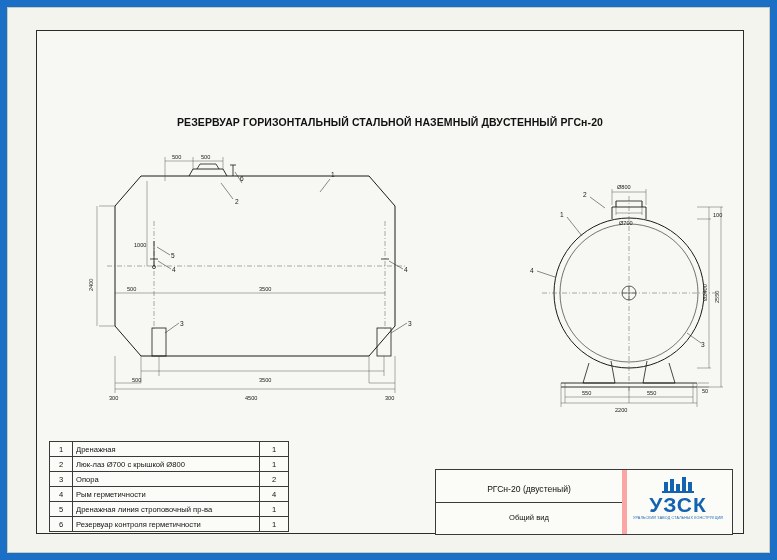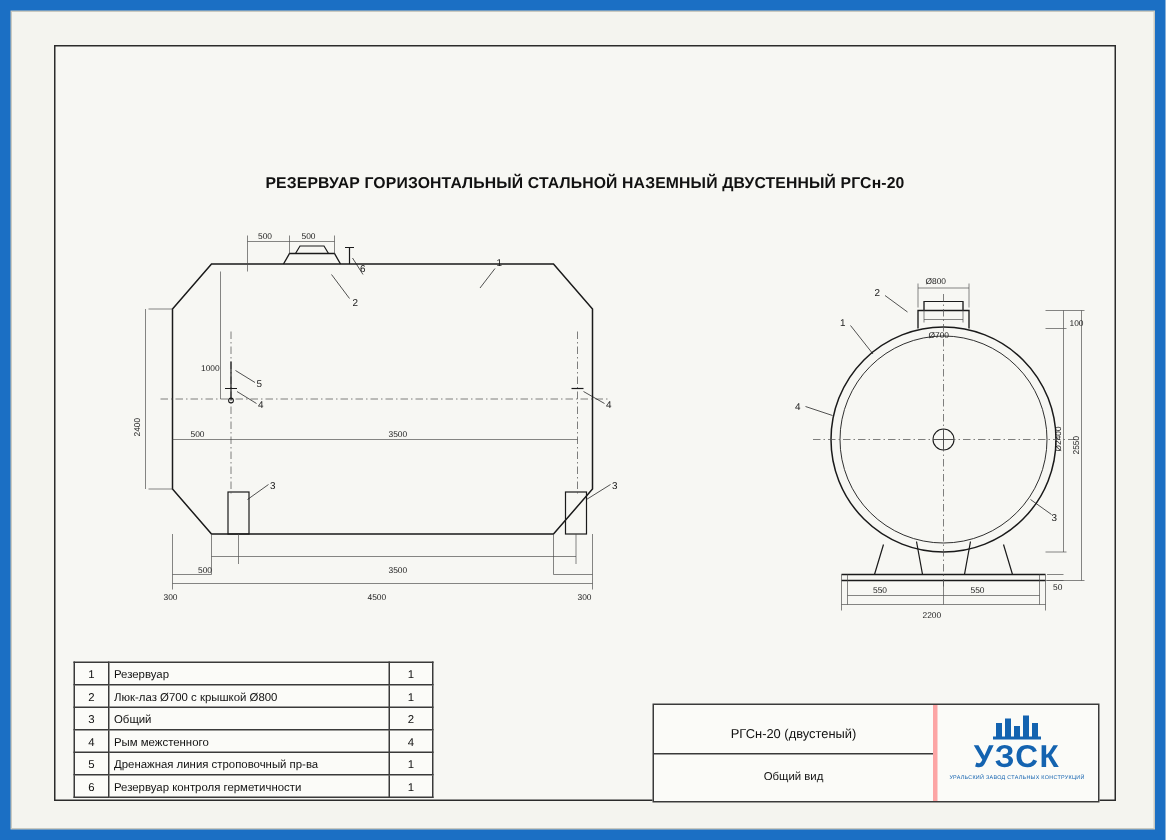--- a/index.html
+++ b/index.html
@@ -37,21 +37,21 @@
     background:#fbfbf8;
   }
   #spec td.pos{width:16px;text-align:center;}
   #spec td.qty{width:22px;text-align:center;}
   #stamp{
     position:absolute;left:398px;top:438px;width:296px;height:64px;
     border:1px solid #3a3a3a;background:#fbfbf8;
   }
   #stamp .cell{
     position:absolute;left:0;top:0;width:186px;height:64px;
-    border-right:3px solid #fca5a5;
+    border-right:5px solid #fca5a5;
   }
   #stamp .l1{
     position:absolute;left:0;top:14px;width:186px;text-align:center;
     font-size:8.6px;color:#111;
   }
   #stamp .l2{
     position:absolute;left:0;top:43px;width:186px;text-align:center;
     font-size:7.6px;color:#111;
   }
   #stamp .hr{
@@ -253,36 +253,36 @@
         <text class="num" x="546" y="166">2</text>
         <text class="num" x="664" y="316">3</text>
         <text class="num" x="493" y="242">4</text>
       </g>
     </svg>
 
     <table id="spec">
       <tbody>
         <tr>
           <td class="pos">1</td>
-          <td class="nm">Резервуар</td>
+          <td class="nm">Дренажная</td>
           <td class="qty">1</td>
         </tr>
         <tr>
           <td class="pos">2</td>
           <td class="nm">Люк-лаз Ø700 с крышкой Ø800</td>
           <td class="qty">1</td>
         </tr>
         <tr>
           <td class="pos">3</td>
-          <td class="nm">Общий</td>
+          <td class="nm">Опора</td>
           <td class="qty">2</td>
         </tr>
         <tr>
           <td class="pos">4</td>
-          <td class="nm">Рым межстенного</td>
+          <td class="nm">Рым герметичности</td>
           <td class="qty">4</td>
         </tr>
         <tr>
           <td class="pos">5</td>
           <td class="nm">Дренажная линия строповочный пр-ва</td>
           <td class="qty">1</td>
         </tr>
         <tr>
           <td class="pos">6</td>
           <td class="nm">Резервуар контроля герметичности</td>

